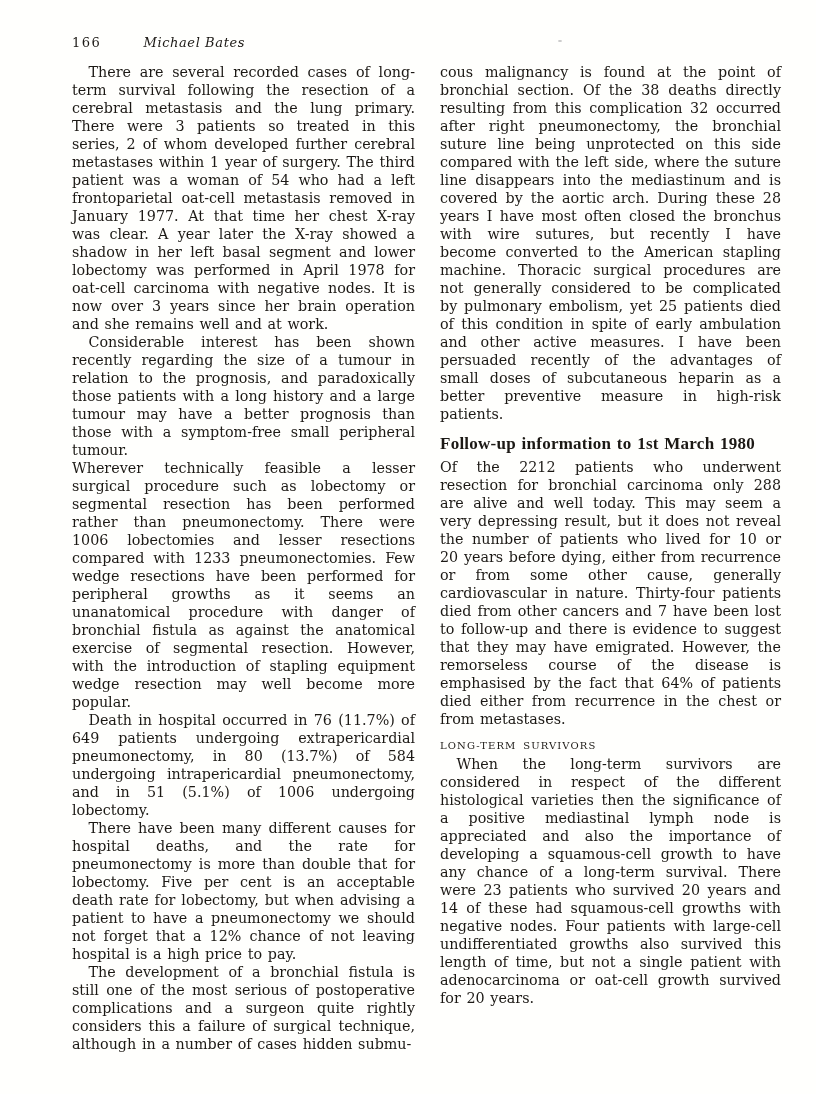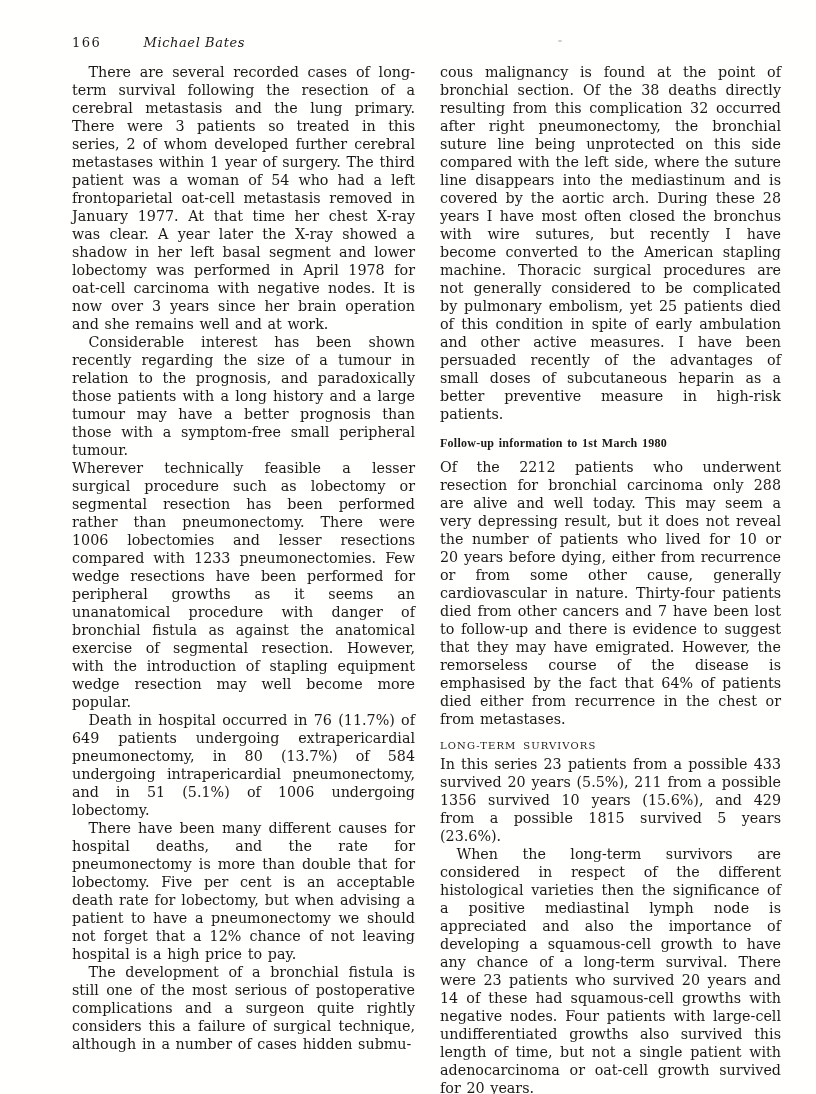--- a/index.html
+++ b/index.html
@@ -48,21 +48,21 @@
   .col-left  { left: 72px;  width: 343px; }
   .col-right { left: 440px; width: 341px; }
   .col p {
     margin: 0;
     text-indent: 1.15em;
   }
   .col p.no-indent { text-indent: 0; }
   .section-heading {
     font-family: "Liberation Serif", "DejaVu Serif", serif;
     font-weight: bold;
-    font-size: 12px;
+    font-size: 17px;
     letter-spacing: 0.25px;
     line-height: 19px;
     margin: 11px 0 5px 0;
     text-align: left;
     white-space: nowrap;
   }
   .subsection-heading {
     font-size: 10px;
     letter-spacing: 1.1px;
     line-height: 17px;
@@ -99,18 +99,17 @@
     <p>Death in hospital occurred in 76 (11.7%) of 649 patients undergoing extrapericardial pneumonectomy, in 80 (13.7%) of 584 undergoing intrapericardial pneumonectomy, and in 51 (5.1%) of 1006 undergoing lobectomy.</p>
     <p>There have been many different causes for hospital deaths, and the rate for pneumonectomy is more than double that for lobectomy. Five per cent is an acceptable death rate for lobectomy, but when advising a patient to have a pneumonectomy we should not forget that a 12% chance of not leaving hospital is a high price to pay.</p>
     <p>The development of a bronchial fistula is still one of the most serious of postoperative complications and a surgeon quite rightly considers this a failure of surgical technique, although in a number of cases hidden submu-</p>
   </div>
 
   <div class="col col-right">
     <p class="no-indent">cous malignancy is found at the point of bronchial section.  Of the 38 deaths directly resulting from this complication 32 occurred after right pneumonectomy, the bronchial suture line being unprotected on this side compared with the left side, where the suture line disappears into the mediastinum and is covered by the aortic arch.  During these 28 years I have most often closed the bronchus with wire sutures, but recently I have become converted to the American stapling machine.  Thoracic surgical procedures are not generally considered to be complicated by pulmonary embolism, yet 25 patients died of this condition in spite of early ambulation and other active measures. I have been persuaded recently of the advantages of small doses of subcutaneous heparin as a better preventive measure in high-risk patients.</p>
     <h2 class="section-heading">Follow-up information to 1st March 1980</h2>
     <p class="no-indent">Of the 2212 patients who underwent resection for bronchial carcinoma only 288 are alive and well today.  This may seem a very depressing result, but it does not reveal the number of patients who lived for 10 or 20 years before dying, either from recurrence or from some other cause, generally cardiovascular in nature. Thirty-four patients died from other cancers and 7 have been lost to follow-up and there is evidence to suggest that they may have emigrated. However, the remorseless course of the disease is emphasised by the fact that 64% of patients died either from recurrence in the chest or from metastases.</p>
     <div class="subsection-heading">LONG-TERM SURVIVORS</div>
-    <p class="no-indent">In this series 23 patients from a possible 433 survived 20 years (5.5%), 211 from a possible 1356 survived 10 years (15.6%), and 429 from a possible 1815 survived 5 years (23.6%).</p>
     <p>When the long-term survivors are considered in respect of the different histological varieties then the significance of a positive mediastinal lymph node is appreciated and also the importance of developing a squamous-cell growth to have any chance of a long-term survival. There were 23 patients who survived 20 years and 14 of these had squamous-cell growths with negative nodes.  Four patients with large-cell undifferentiated growths also survived this length of time, but not a single patient with adenocarcinoma or oat-cell growth survived for 20 years.</p>
 
   </div>
 
 </div>
 
 </body></html>

